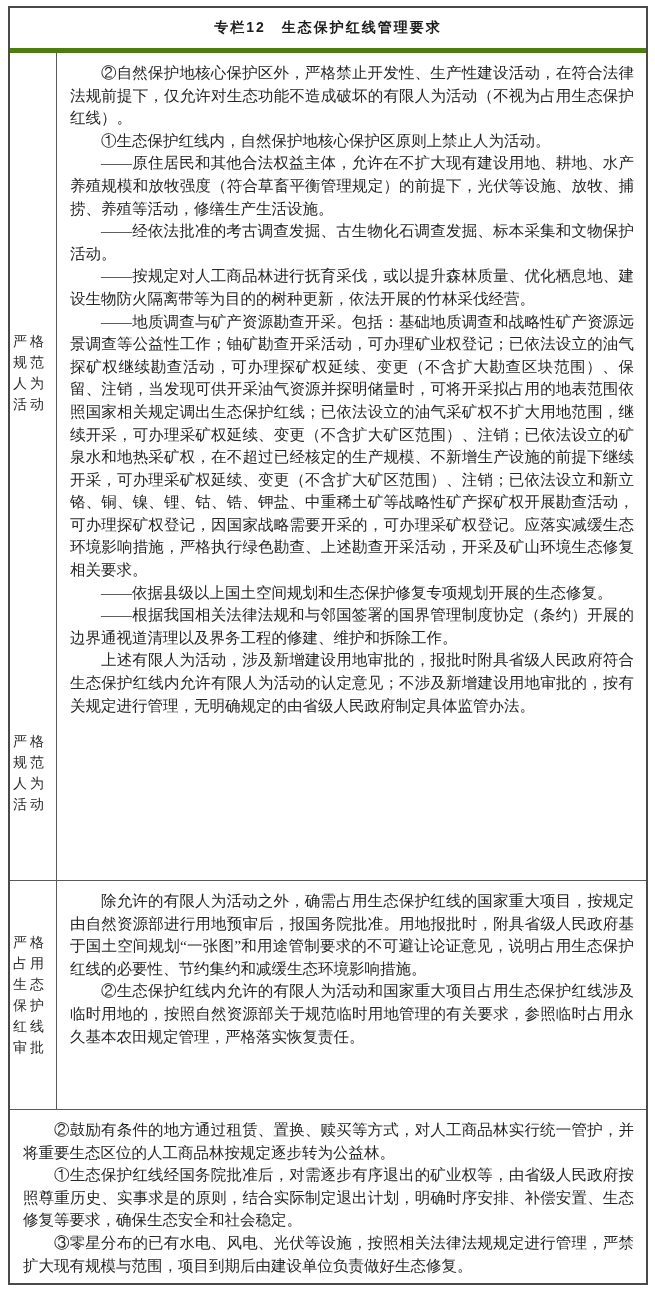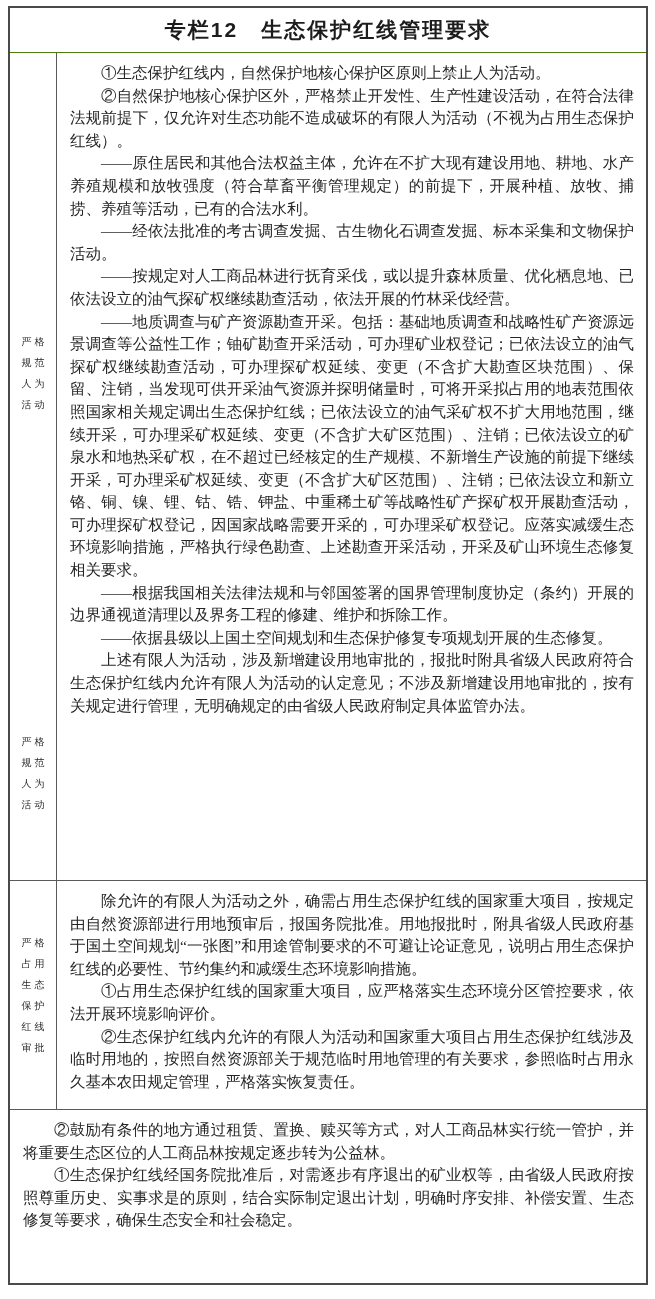--- a/index.html
+++ b/index.html
@@ -23,27 +23,27 @@
     height: 1279px;
     box-sizing: border-box;
     border: 2px solid #4a4a4a;
     display: flex;
     flex-direction: column;
     background: #ffffff;
   }
   .title-row {
     height: 45px;
     box-sizing: border-box;
-    border-bottom: 1px solid #4d7c0f;
+    border-bottom: 5px solid #4d7c0f;
     display: flex;
     align-items: center;
     justify-content: center;
     font-family: "Liberation Sans", "DejaVu Sans", sans-serif;
     font-weight: bold;
-    font-size: 21px;
+    font-size: 14px;
     letter-spacing: 2px;
     color: #1c1c1c;
     flex: none;
   }
   .section-row {
     display: flex;
     box-sizing: border-box;
     flex: none;
     overflow: hidden;
   }
@@ -55,22 +55,22 @@
     width: 47px;
     flex: none;
     box-sizing: border-box;
     border-right: 1px solid #5a5a5a;
     position: relative;
   }
   .label-block {
     position: absolute;
     left: 0;
     width: 100%;
-    text-align: center;
-    font-size: 10px;
+    text-align: left;
+    font-size: 14px;
     line-height: 21px;
     color: #2b2b2b;
   }
   .label-block .label-line { letter-spacing: 3px; text-indent: 3px; white-space: nowrap; }
   .label-centered {
     top: 50%;
     transform: translateY(-50%);
   }
   .content-cell {
     flex: 1;
@@ -104,51 +104,51 @@
             <div class="label-line">活动</div>
           </div>
         <div class="label-block" style="top: 678px;">
             <div class="label-line">严格</div>
             <div class="label-line">规范</div>
             <div class="label-line">人为</div>
             <div class="label-line">活动</div>
           </div>
       </div>
       <div class="content-cell">
+          <p class="para">②自然保护地核心保护区外，严格禁止开发性、生产性建设活动，在符合法律法规前提下，仅允许对生态功能不造成破坏的有限人为活动（不视为占用生态保护红线）。</p>
           <p class="para">①生态保护红线内，自然保护地核心保护区原则上禁止人为活动。</p>
-          <p class="para">②自然保护地核心保护区外，严格禁止开发性、生产性建设活动，在符合法律法规前提下，仅允许对生态功能不造成破坏的有限人为活动（不视为占用生态保护红线）。</p>
-          <p class="para">——原住居民和其他合法权益主体，允许在不扩大现有建设用地、耕地、水产养殖规模和放牧强度（符合草畜平衡管理规定）的前提下，开展种植、放牧、捕捞、养殖等活动，已有的合法水利。</p>
+          <p class="para">——原住居民和其他合法权益主体，允许在不扩大现有建设用地、耕地、水产养殖规模和放牧强度（符合草畜平衡管理规定）的前提下，光伏等设施、放牧、捕捞、养殖等活动，修缮生产生活设施。</p>
           <p class="para">——经依法批准的考古调查发掘、古生物化石调查发掘、标本采集和文物保护活动。</p>
-          <p class="para">——按规定对人工商品林进行抚育采伐，或以提升森林质量、优化栖息地、已依法设立的油气探矿权继续勘查活动，依法开展的竹林采伐经营。</p>
+          <p class="para">——按规定对人工商品林进行抚育采伐，或以提升森林质量、优化栖息地、建设生物防火隔离带等为目的的树种更新，依法开展的竹林采伐经营。</p>
           <p class="para">——地质调查与矿产资源勘查开采。包括：基础地质调查和战略性矿产资源远景调查等公益性工作；铀矿勘查开采活动，可办理矿业权登记；已依法设立的油气探矿权继续勘查活动，可办理探矿权延续、变更（不含扩大勘查区块范围）、保留、注销，当发现可供开采油气资源并探明储量时，可将开采拟占用的地表范围依照国家相关规定调出生态保护红线；已依法设立的油气采矿权不扩大用地范围，继续开采，可办理采矿权延续、变更（不含扩大矿区范围）、注销；已依法设立的矿泉水和地热采矿权，在不超过已经核定的生产规模、不新增生产设施的前提下继续开采，可办理采矿权延续、变更（不含扩大矿区范围）、注销；已依法设立和新立铬、铜、镍、锂、钴、锆、钾盐、中重稀土矿等战略性矿产探矿权开展勘查活动，可办理探矿权登记，因国家战略需要开采的，可办理采矿权登记。应落实减缓生态环境影响措施，严格执行绿色勘查、上述勘查开采活动，开采及矿山环境生态修复相关要求。</p>
+          <p class="para">——依据县级以上国土空间规划和生态保护修复专项规划开展的生态修复。</p>
           <p class="para">——根据我国相关法律法规和与邻国签署的国界管理制度协定（条约）开展的边界通视道清理以及界务工程的修建、维护和拆除工作。</p>
-          <p class="para">——依据县级以上国土空间规划和生态保护修复专项规划开展的生态修复。</p>
           <p class="para">上述有限人为活动，涉及新增建设用地审批的，报批时附具省级人民政府符合生态保护红线内允许有限人为活动的认定意见；不涉及新增建设用地审批的，按有关规定进行管理，无明确规定的由省级人民政府制定具体监管办法。</p>
         </div>
     </div>
 
     <div class="section-row row-2 bordered">
       <div class="label-cell">
         <div class="label-block label-centered">
             <div class="label-line">严格</div>
             <div class="label-line">占用</div>
             <div class="label-line">生态</div>
             <div class="label-line">保护</div>
             <div class="label-line">红线</div>
             <div class="label-line">审批</div>
           </div>
       </div>
       <div class="content-cell">
           <p class="para">除允许的有限人为活动之外，确需占用生态保护红线的国家重大项目，按规定由自然资源部进行用地预审后，报国务院批准。用地报批时，附具省级人民政府基于国土空间规划“一张图”和用途管制要求的不可避让论证意见，说明占用生态保护红线的必要性、节约集约和减缓生态环境影响措施。</p>
-          <p class="para">①占用生态保护红线的国家重大项目，应严格落实生态环境分区管控要求，依法开展环境影响评价。</p>
           <p class="para">②生态保护红线内允许的有限人为活动和国家重大项目占用生态保护红线涉及临时用地的，按照自然资源部关于规范临时用地管理的有关要求，参照临时占用永久基本农田规定管理，严格落实恢复责任。</p>
         </div>
     </div>
 
     <div class="section-row row-3">
       <div class="content-cell">
           <p class="para">②鼓励有条件的地方通过租赁、置换、赎买等方式，对人工商品林实行统一管护，并将重要生态区位的人工商品林按规定逐步转为公益林。</p>
           <p class="para">①生态保护红线经国务院批准后，对需逐步有序退出的矿业权等，由省级人民政府按照尊重历史、实事求是的原则，结合实际制定退出计划，明确时序安排、补偿安置、生态修复等要求，确保生态安全和社会稳定。</p>
+          <p class="para">③零星分布的已有水电、风电、光伏等设施，按照相关法律法规规定进行管理，严禁扩大现有规模与范围，项目到期后由建设单位负责做好生态修复。</p>
         </div>
     </div>
 
   </div>
 </div>
 
 </body></html>

